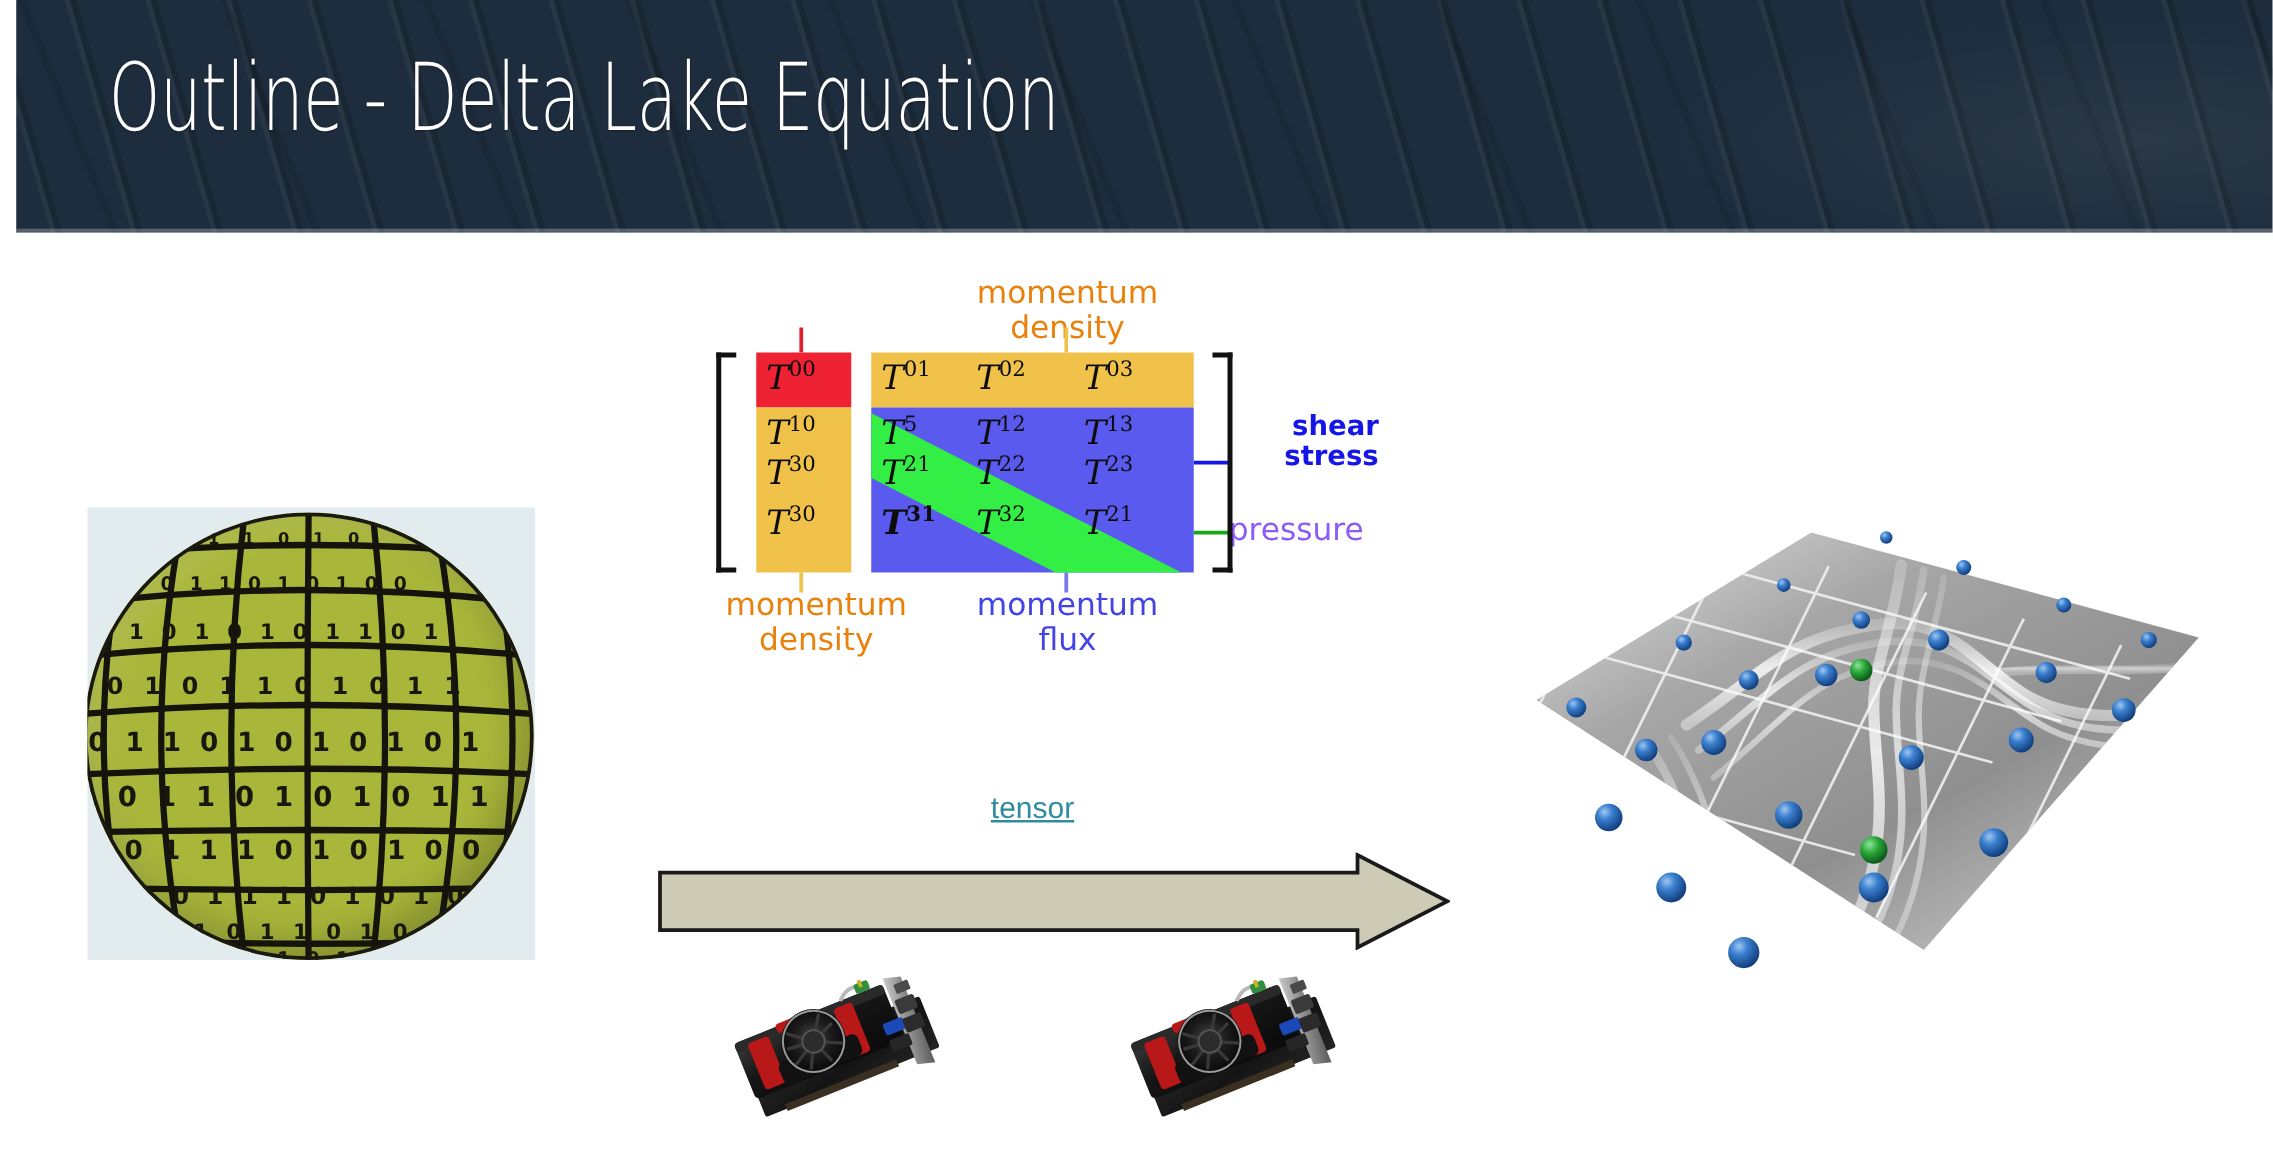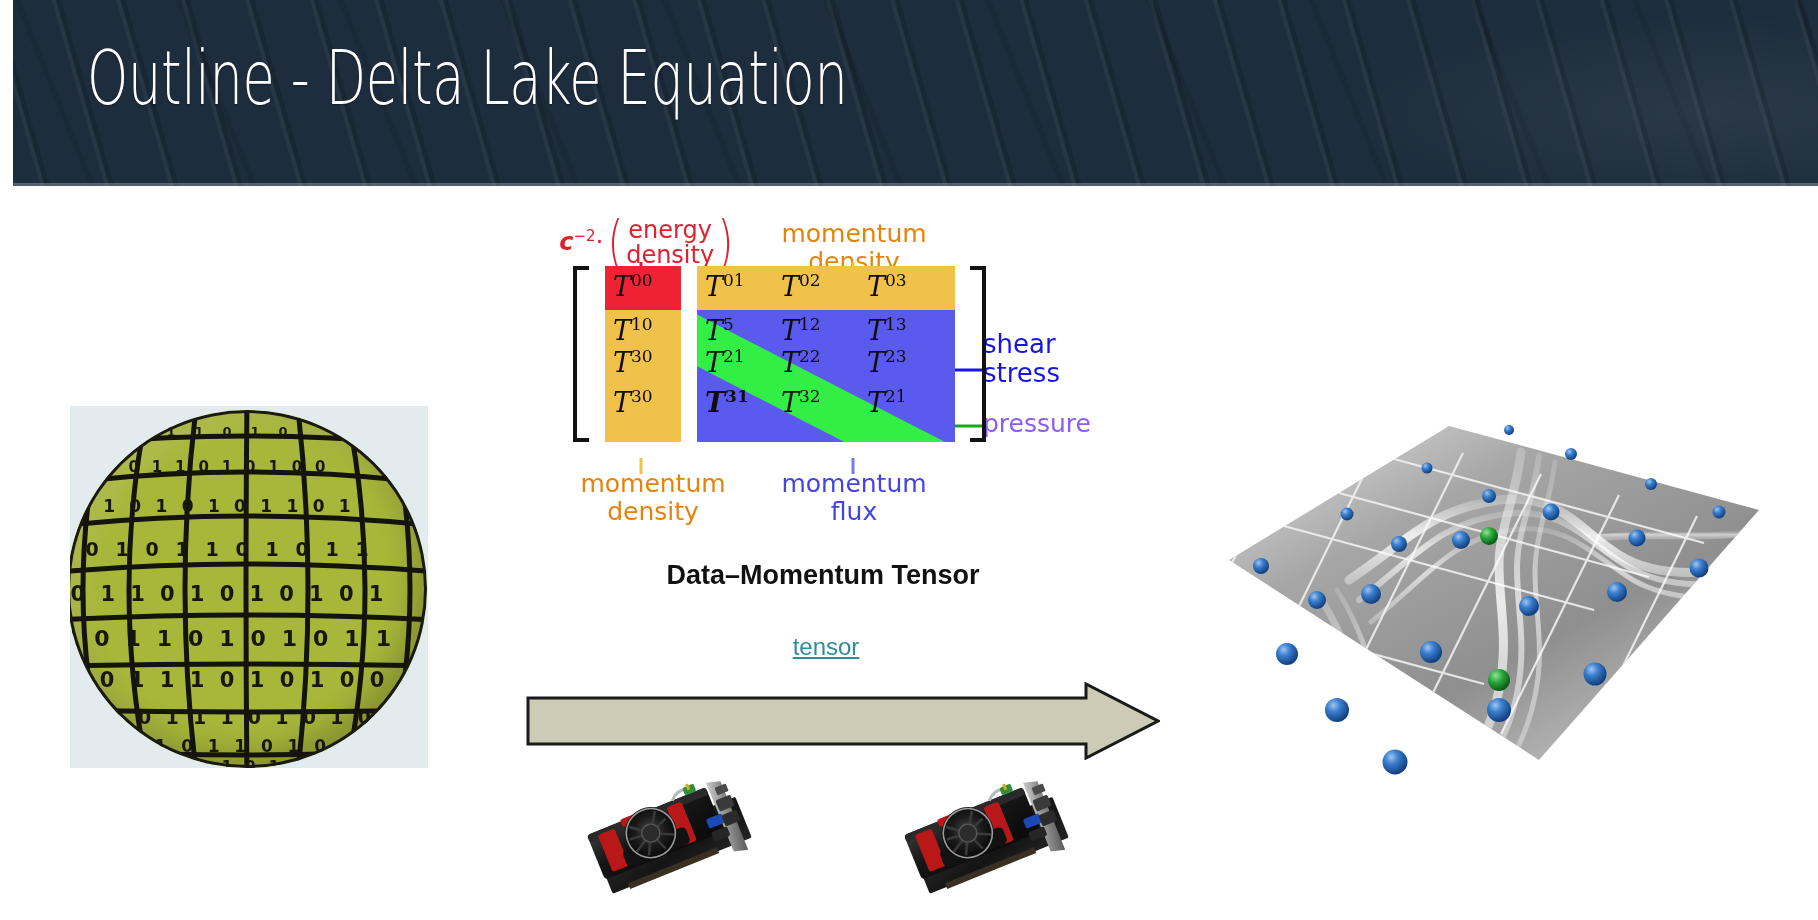--- a/index.html
+++ b/index.html
@@ -119,26 +119,26 @@
   .lbl-energy .cterm { font-style: italic; font-weight: 700; font-size: 24px; }
   .lbl-energy .sup { font-size: 15px; vertical-align: super; }
   .paren-wrap { display: inline-block; position: relative; vertical-align: middle; }
   .paren { display:inline-block; font-size: 58px; line-height: 0.74; font-weight: 300;
            vertical-align: middle; color:#e02030; transform: scaleX(0.70); }
   .paren-txt { display:inline-block; vertical-align: middle; line-height: 1.06; font-size: 24px; }
 
   .lbl-momdens-top { left: 196px; top: 2px;  width: 210px; color: #e8820c; font-size: 25px; }
   .lbl-momdens-bot { left: 0px;   top: 252px; width: 200px; color: #e8820c; font-size: 25px; }
   .lbl-momflux     { left: 196px; top: 252px; width: 210px; color: #4444e5; font-size: 25px; }
-  .lbl-shear       { left: 430px; top: 112px; width: 120px; color: #1515e8; font-size: 26px; text-align:left; }
+  .lbl-shear       { left: 430px; top: 112px; width: 120px; color: #1515e8; font-size: 22px; text-align:right;font-weight:bold; }
   .lbl-pressure    { left: 430px; top: 192px; width: 140px; color: #8b5cf6; font-size: 25px; text-align:left; }
 
   .leader { position:absolute; }
 
-  .matrix-box { position:absolute; left: 52px; top: 48px; width: 341px; height: 176px; }
+  .matrix-box { position:absolute; left: 52px; top: 64px; width: 341px; height: 176px; }
   .bracket {
     position: absolute; top: 0; width: 16px; height: 176px;
     border-top: 4px solid #111; border-bottom: 4px solid #111;
   }
   .bracket.left  { left: -32px;  border-left: 4px solid #111; }
   .bracket.right { right: -40px; border-right: 4px solid #111; }
 
   .cell-t00 { position:absolute; left: 0px;  top: 0px;  width: 76px;  height: 44px; background:#ee2233; }
   .cell-col0{ position:absolute; left: 0px;  top: 44px; width: 76px;  height: 132px; background:#f0c24a; }
   .cell-row0{ position:absolute; left: 92px; top: 0px;  width: 258px; height: 44px; background:#f0c24a; }
@@ -352,23 +352,20 @@
             <span>1</span>
             <span>0</span>
             <span>1</span>
           </div>
         </div>
     </div>
   </div>
 
   <div class="tensor">
 
-    <div class="lbl lbl-energy">
-      <span class="cterm">c</span><span class="sup">−2</span><span>·</span><span class="paren-wrap"><span class="paren">(</span><span class="paren-txt"><span>energy</span><br><span>density</span></span><span class="paren">)</span></span>
-    </div>
 
     <div class="lbl lbl-momdens-top">
       <span>momentum</span><br>
       <span>density</span>
     </div>
 
     <div class="lbl lbl-momdens-bot">
       <span>momentum</span><br>
       <span>density</span>
     </div>
@@ -421,21 +418,20 @@
           <span class="tcell" style="left: 176px; top: 80px;">T<sup>22</sup></span>
           <span class="tcell" style="left: 262px; top: 80px;">T<sup>23</sup></span>
           <span class="tcell" style="left: 8px; top: 120px;">T<sup>30</sup></span>
           <span class="tcell" style="left: 100px; top: 120px; font-weight: bold;">T<sup>31</sup></span>
           <span class="tcell" style="left: 176px; top: 120px;">T<sup>32</sup></span>
           <span class="tcell" style="left: 262px; top: 120px;">T<sup>21</sup></span>
         </div>
     </div>
   </div>
 
-  <div class="caption">Data–Momentum Tensor</div>
 
   <div class="link">
     <br>
     <span>tensor</span>
   </div>
 
   <div class="arrow">
     <svg width="634" height="78" viewBox="0 0 634 78">
       <polygon points="2,16 560,16 560,2 632,39 560,76 560,62 2,62" fill="#cdcab5" stroke="#1a1a1a" stroke-width="3" stroke-linejoin="miter"></polygon>
     </svg>

